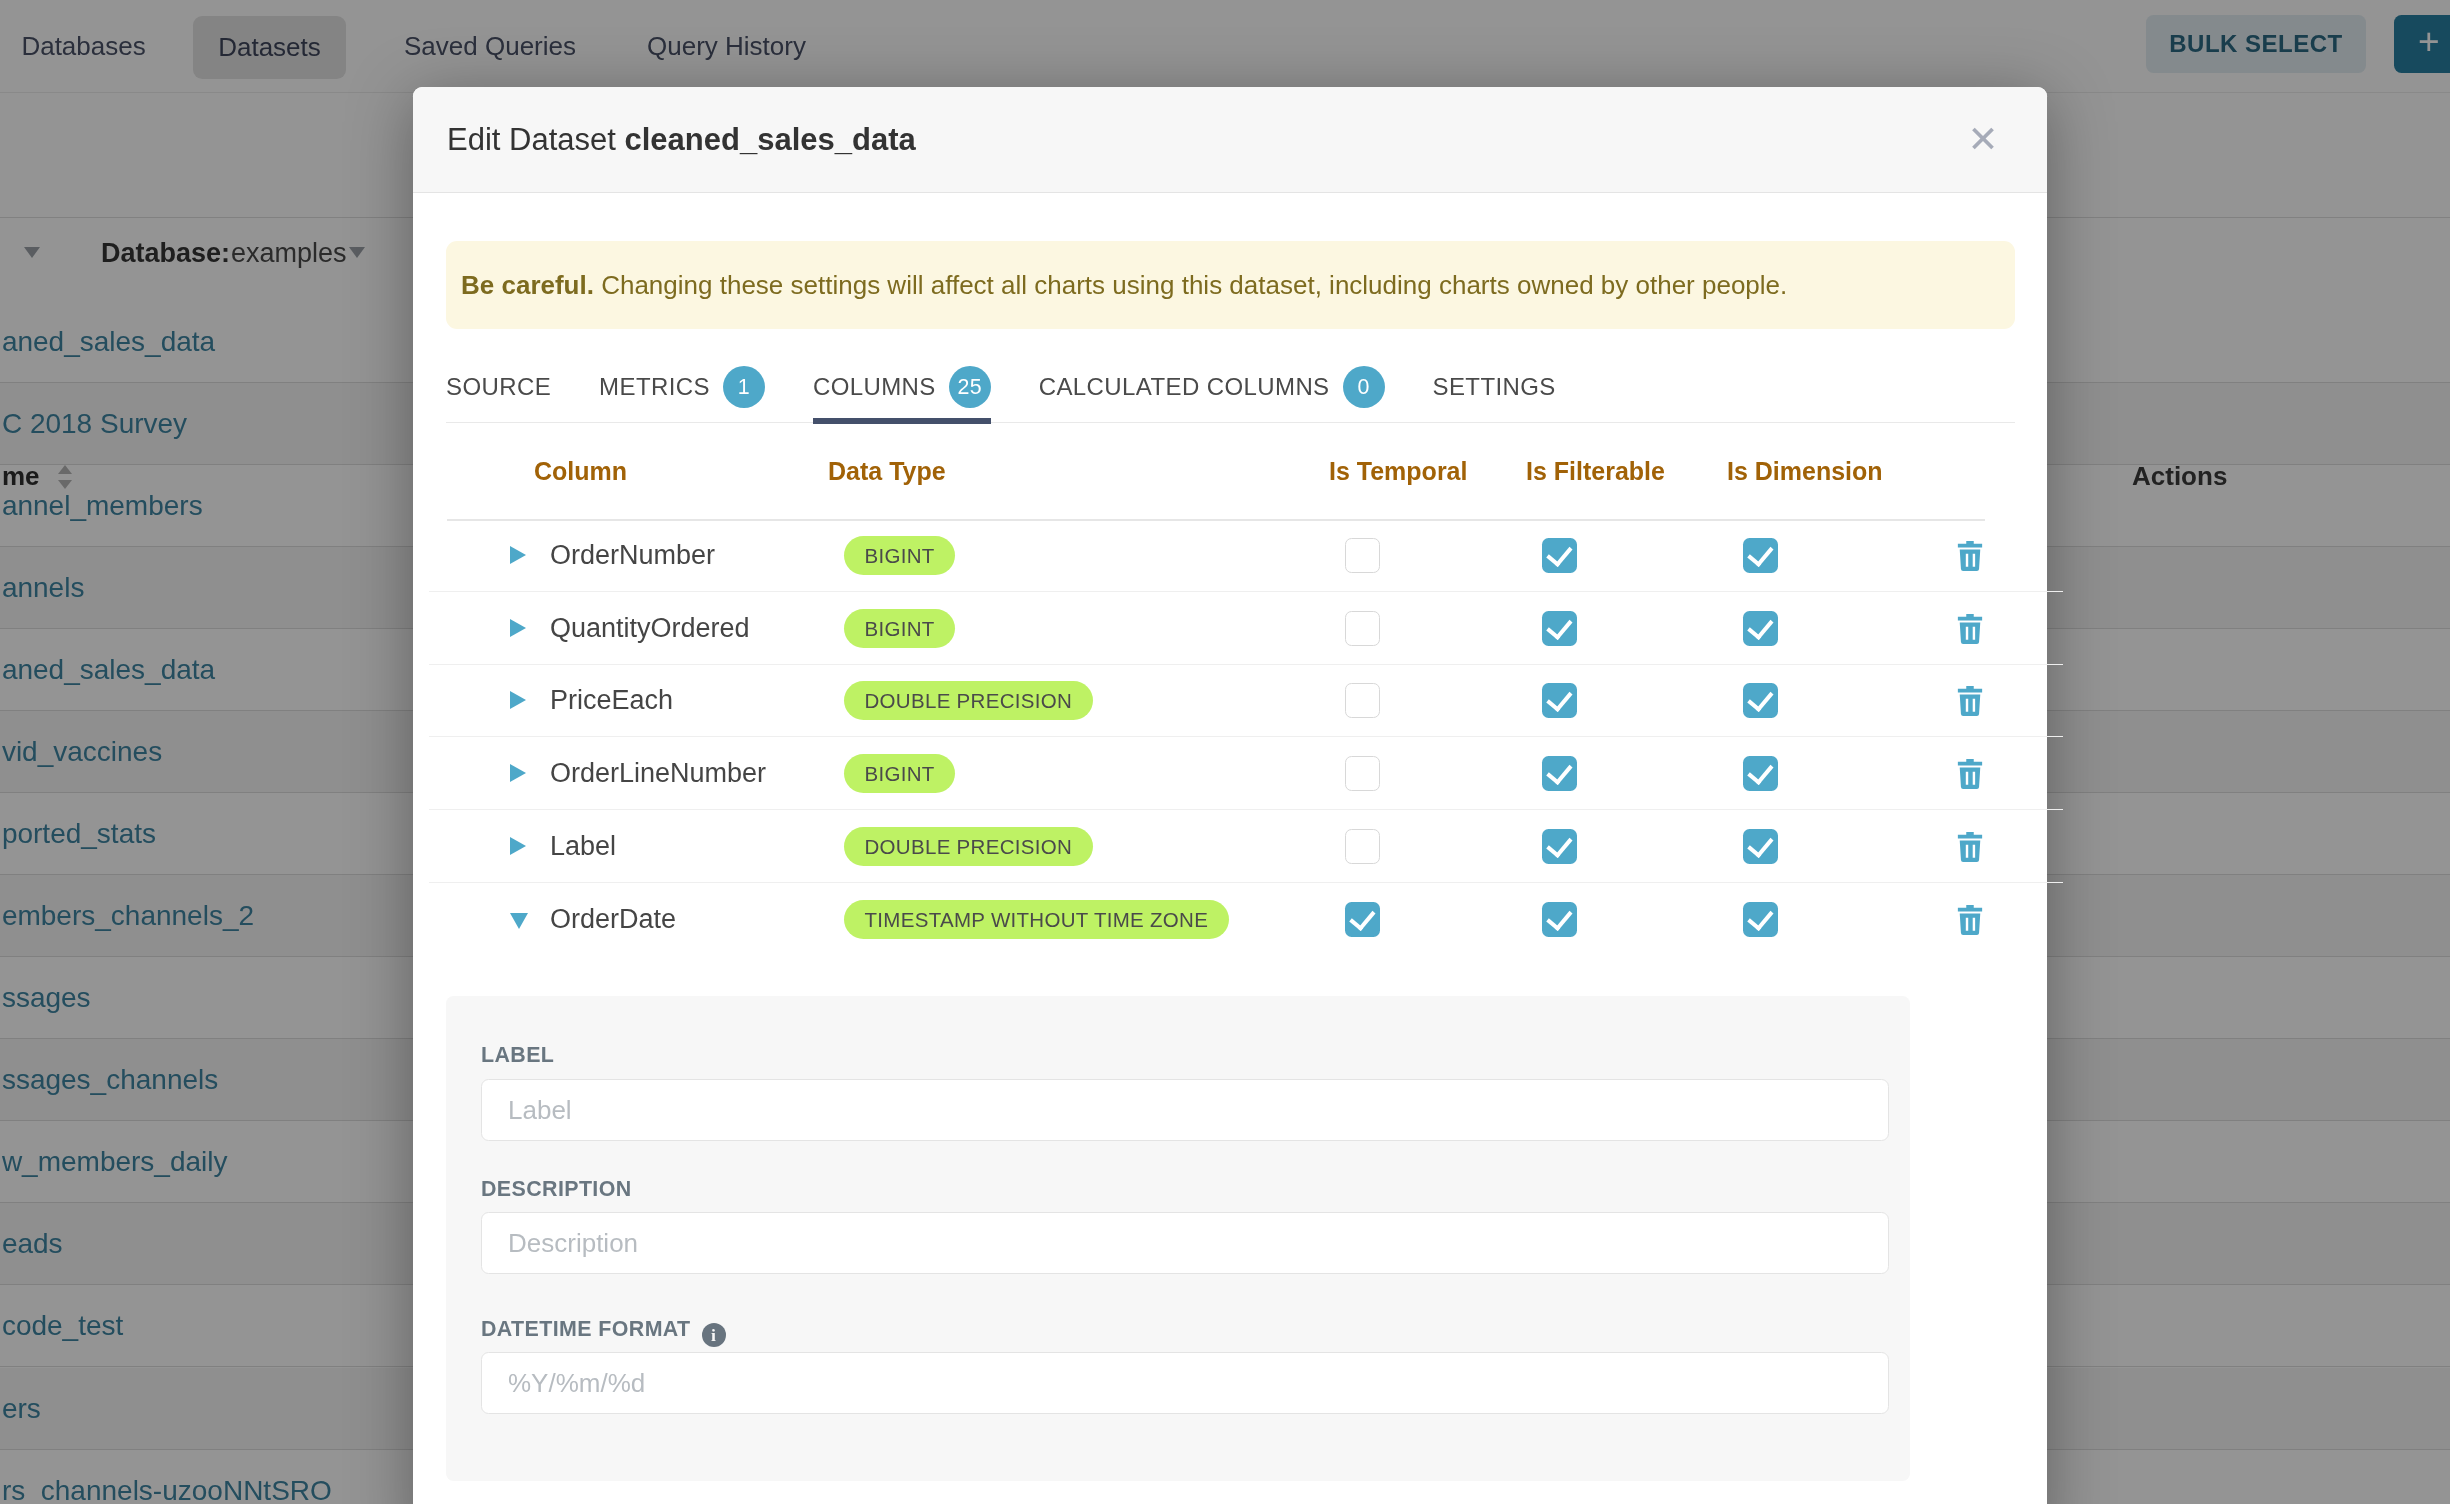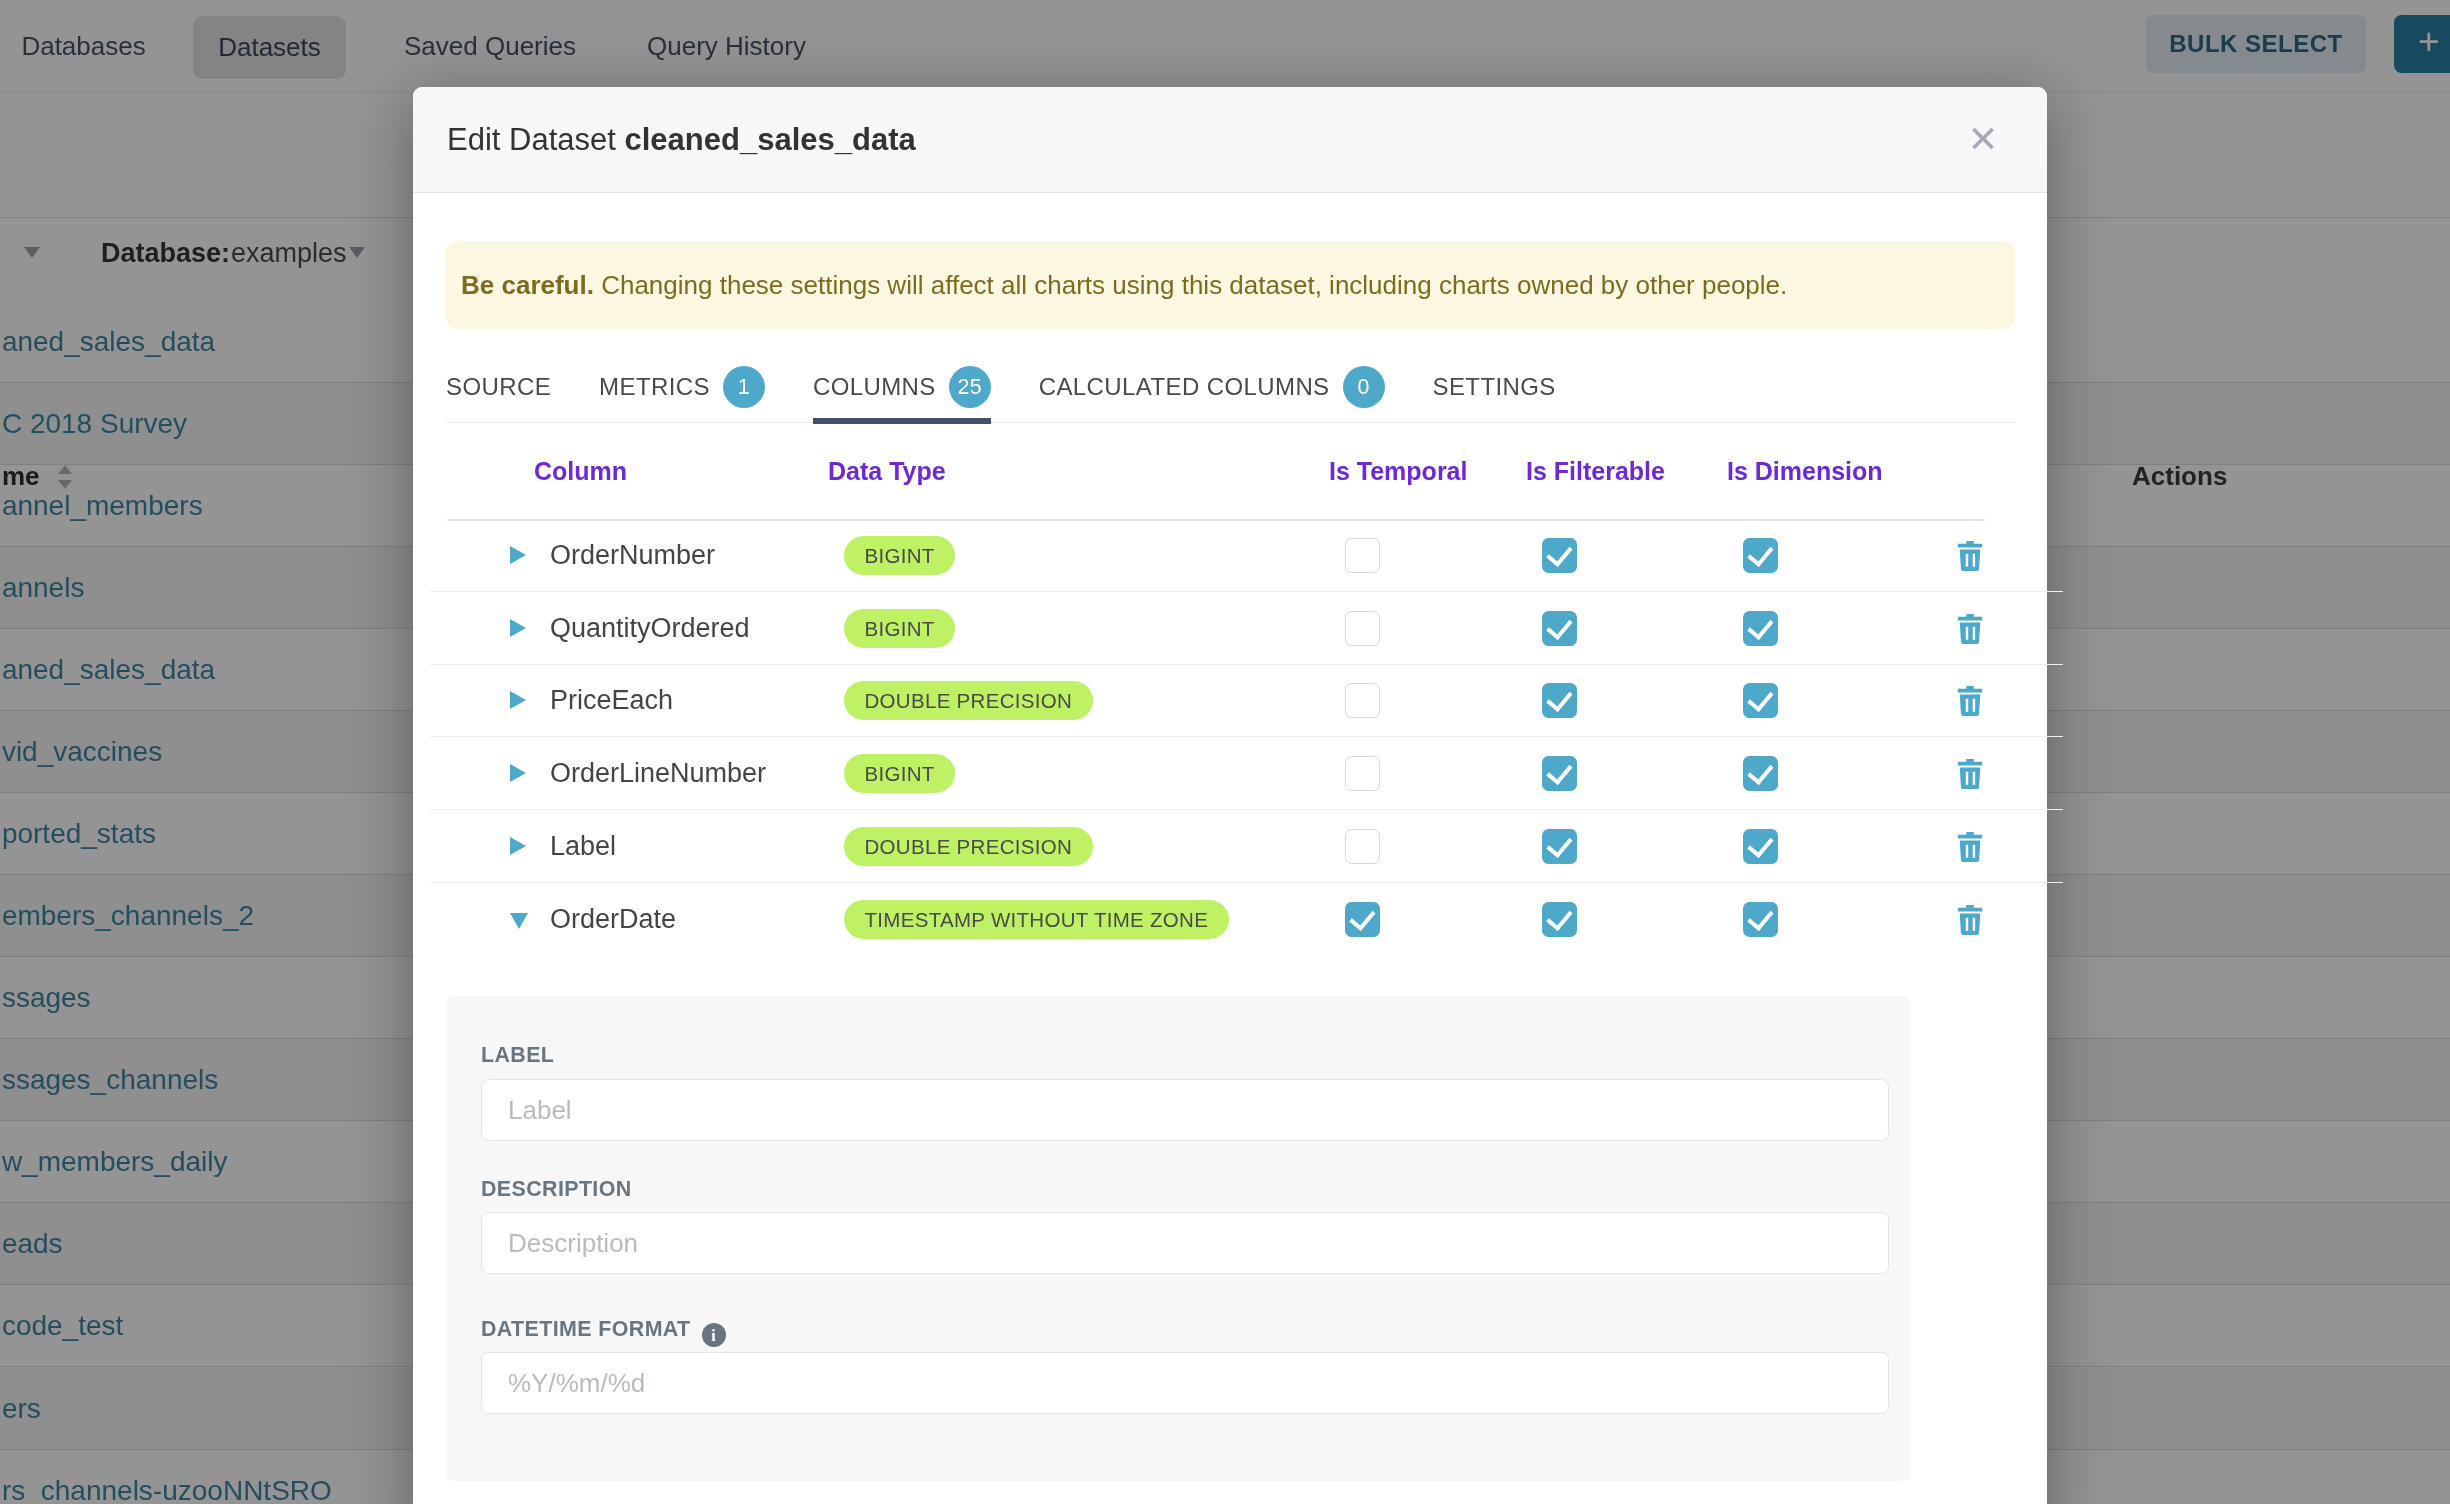--- a/index.html
+++ b/index.html
@@ -93,21 +93,21 @@
   .tab { position: relative; height: 72px; display: flex; align-items: center; gap: 13px;
          font-size: 24px; letter-spacing: 0.4px; color: #4a4a4a; font-weight: 500; cursor: pointer; }
   .tab .badge {
     width: 42px; height: 42px; border-radius: 50%; background: var(--accent, #4ea8c9);
     color: #fff; font-size: 21.4px; line-height: 42px; text-align: center; font-weight: 500;
   }
   .tab.active::after { content: ""; position: absolute; left: 0; right: 0; bottom: -1.9px; height: 6.5px; background: var(--underline, #44506b); }
 
   .cols-table { position: absolute; left: 0; top: 336px; width: 100%; }
   .thead { position: absolute; top: 0; left: 0; width: 100%; height: 96px; }
-  .thead .th { position: absolute; top: 0; height: 96px; line-height: 96px; font-size: 25px; font-weight: 600; color: #6d28d9; }
+  .thead .th { position: absolute; top: 0; height: 96px; line-height: 96px; font-size: 25px; font-weight: 600; color: #a16207; }
   .th-col { left: 121px; } .th-type { left: 415px; } .th-temp { left: 916px; } .th-filt { left: 1113px; } .th-dim { left: 1314px; }
   .thead-line { position: absolute; top: 96px; left: 34px; width: 1538px; height: 1.9px; background: #e6e6e6; }
   .mrow { position: absolute; left: 0; width: 100%; height: 73px; margin-left: 16px; }
   .mrow.bordered { border-bottom: 1.9px solid #efefef; }
   .caret { position: absolute; left: 81px; display: inline-block; width: 0; height: 0; cursor: pointer; }
   .caret[data-dir="right"] { top: 27px; border-top: 9.3px solid transparent; border-bottom: 9.3px solid transparent; border-left: 16px solid var(--accent, #4ea8c9); }
   .caret[data-dir="down"]  { top: 30px; border-left: 9.3px solid transparent; border-right: 9.3px solid transparent; border-top: 16px solid var(--accent, #4ea8c9); }
   .colname { position: absolute; left: 121px; top: 0; height: 73px; line-height: 73px; font-size: 27px; color: #454545; white-space: nowrap; }
   .pill {
     position: absolute; left: 415px; top: 17px; height: 39px; line-height: 39px;

